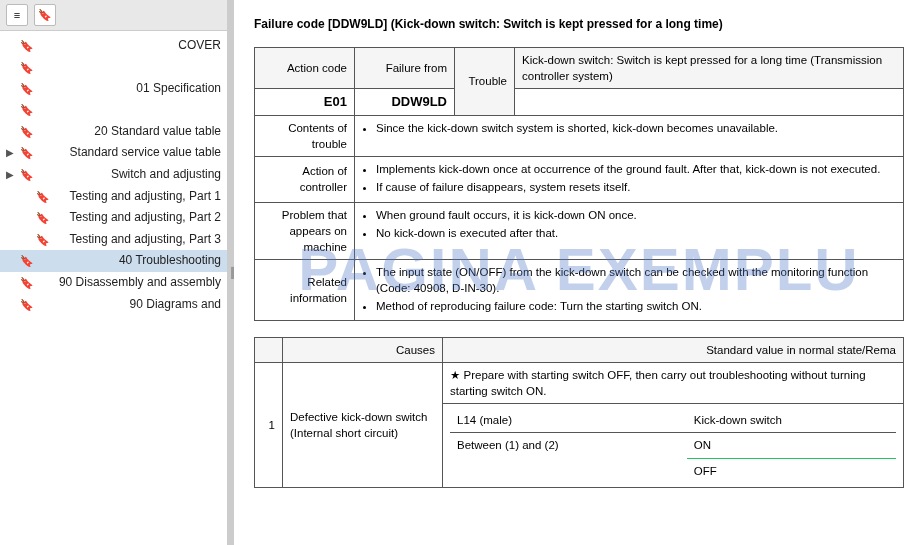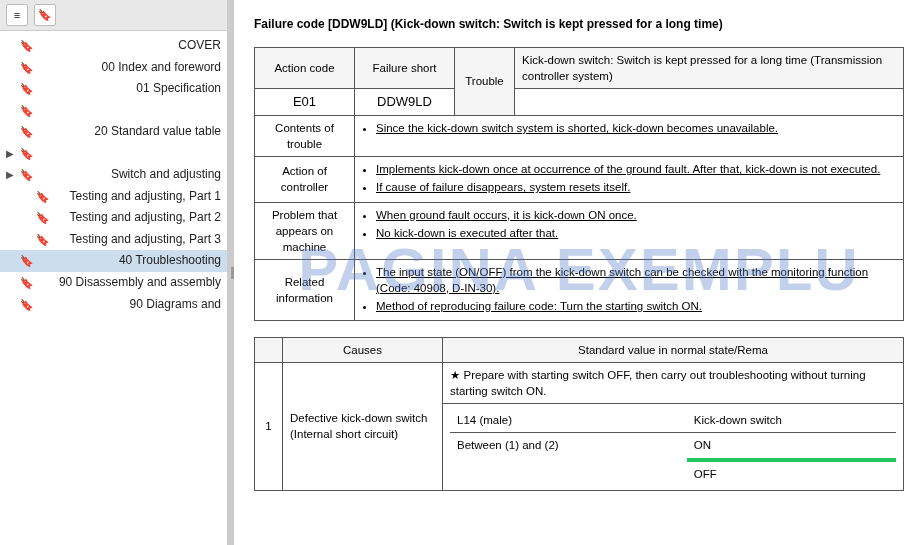--- a/index.html
+++ b/index.html
@@ -90,25 +90,25 @@
 
     
     .table-container { margin-bottom: 16px; }
     table { border-collapse: collapse; width: 100%; font-size: 11.5px; }
     td, th {
       border: 1px solid #555;
       padding: 4px 7px;
       vertical-align: top;
       line-height: 1.4;
     }
-    .cell-center { text-align: center; }
+    .cell-center { text-align: right; }
     .cell-middle { vertical-align: middle; }
-    .cell-code { font-weight: normal; font-size: 13px; }
+    .cell-code { font-weight: bold; font-size: 13px; }
     .bullet-list { padding-left: 14px; }
-    .bullet-list li { margin-bottom: 2px; text-decoration: underline; }
+    .bullet-list li { margin-bottom: 2px; }
 
     
     .watermark {
       position: absolute;
       top: 50%;
       left: 50%;
       transform: translate(-50%, -55%) rotate(0deg);
       font-size: 60px;
       font-weight: 900;
       color: rgba(80, 120, 200, 0.35);
@@ -131,39 +131,39 @@
   <div id="sidebar-nav">
 
   <div class="nav-item" style="padding-left: 6px;">
         <span class="arrow"></span>
         <span class="bookmark-icon">🔖</span>
         <span class="nav-item-label">COVER</span>
       </div>
       <div class="nav-item" style="padding-left: 6px;">
         <span class="arrow"></span>
         <span class="bookmark-icon">🔖</span>
-        <span class="nav-item-label">00 Index and foreword</span>
       </div>
       <div class="nav-item" style="padding-left: 6px;">
         <span class="arrow"></span>
         <span class="bookmark-icon">🔖</span>
         <span class="nav-item-label">01 Specification</span>
       </div>
       <div class="nav-item" style="padding-left: 6px;">
         <span class="arrow"></span>
         <span class="bookmark-icon">🔖</span>
       </div>
       <div class="nav-item" style="padding-left: 6px;">
         <span class="arrow"></span>
         <span class="bookmark-icon">🔖</span>
         <span class="nav-item-label">20 Standard value table</span>
       </div>
       <div class="nav-item" style="padding-left: 6px;">
         <span class="arrow">▶</span>
         <span class="bookmark-icon">🔖</span>
+        <span class="nav-item-label">Standard service value table</span>
       </div>
       <div class="nav-item" style="padding-left: 6px;">
         <span class="arrow">▶</span>
         <span class="bookmark-icon">🔖</span>
         <span class="nav-item-label">Switch and adjusting</span>
       </div>
       <div class="nav-item" style="padding-left: 22px;">
         <span class="arrow"></span>
         <span class="bookmark-icon">🔖</span>
         <span class="nav-item-label">Testing and adjusting, Part 1</span>
@@ -201,21 +201,21 @@
 <div id="main-content">
   <div class="watermark">PAGINA EXEMPLU</div>
 
   <div class="page-title">Failure code [DDW9LD] (Kick-down switch: Switch is kept pressed for a long time)</div>
 
   <div class="table-container">
     <table>
       <tbody>
           <tr class="header-row">
         <td class="cell-center cell-middle" style="width:100px">Action code</td>
-        <td class="cell-center cell-middle" style="width:100px">Failure short</td>
+        <td class="cell-center cell-middle" style="width:100px">Failure from</td>
         <td class="cell-center cell-middle" style="width:60px; border-right:1px solid #555;" rowspan="2">Trouble</td>
         <td class="cell-middle">Kick-down switch: Switch is kept pressed for a long time (Transmission controller system)</td>
       </tr>
       <tr>
         <td class="cell-center cell-code cell-middle">E01</td>
         <td class="cell-center cell-code cell-middle">DDW9LD</td>
         <td></td>
       </tr>
       <tr>
         <td class="cell-center cell-middle" colspan="1">Contents of<br>trouble</td>
@@ -272,21 +272,21 @@
       <tr>
         <td>
           <table style="border:none; width:100%">
             <tbody>
                   <tr>
               <td style="border:none; border-bottom:1px solid #555;">L14 (male)</td>
               <td style="border:none; border-bottom:1px solid #555;margin-left:24px;">Kick-down switch</td>
             </tr>
             <tr>
               <td style="border:none;" rowspan="2">Between (1) and (2)</td>
-              <td style="border:none; border-bottom:4px solid #22c55e;">ON</td>
+              <td style="border:none; border-bottom:1px solid #22c55e;">ON</td>
             </tr>
             <tr>
               <td style="border:none;">OFF</td>
             </tr>
           </tbody>
               </table>
         </td>
       </tr>
     </tbody>
       </table>

